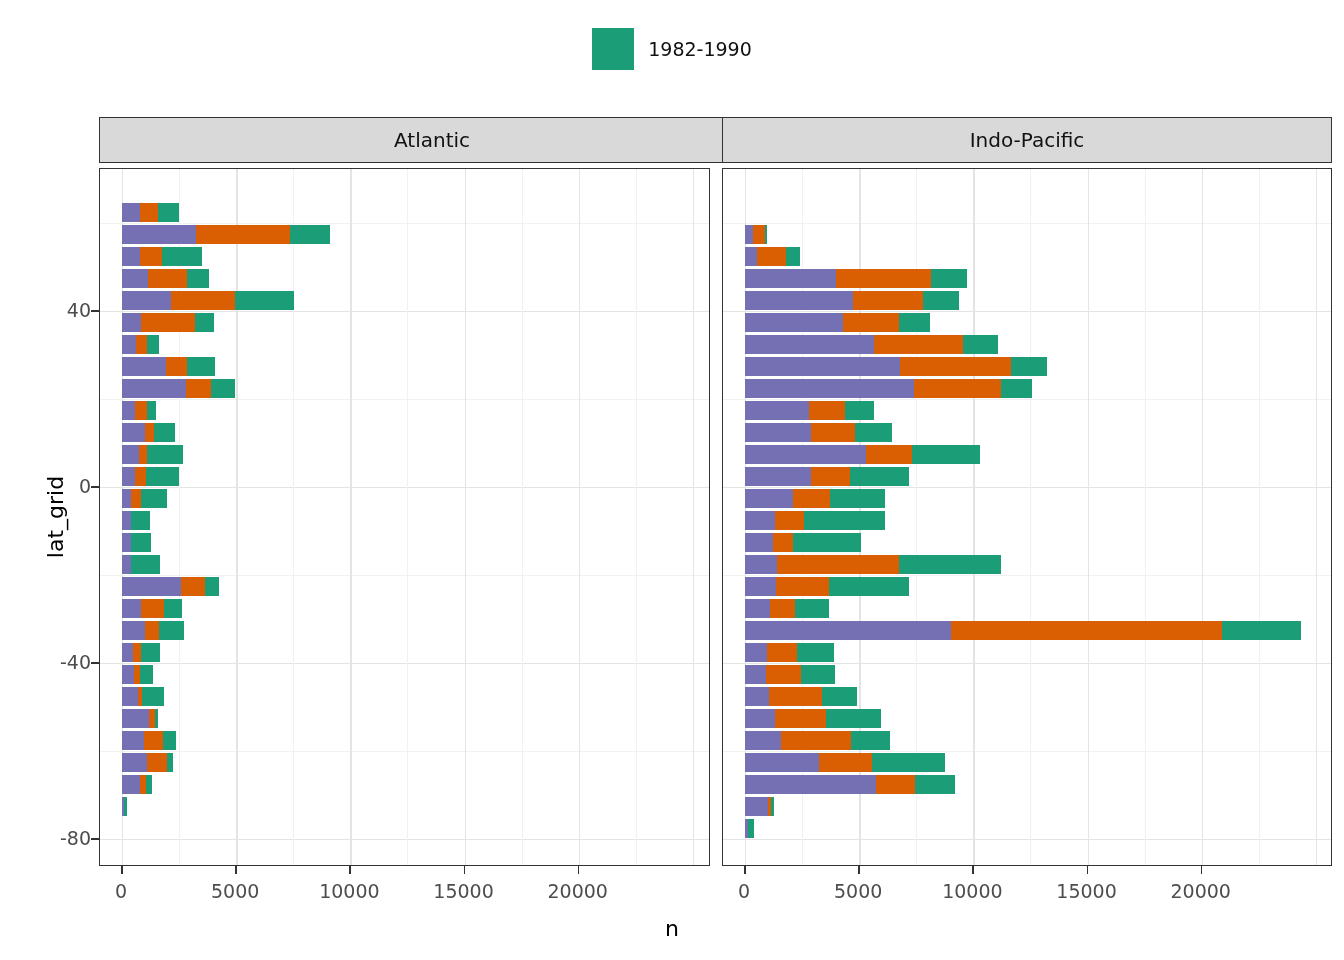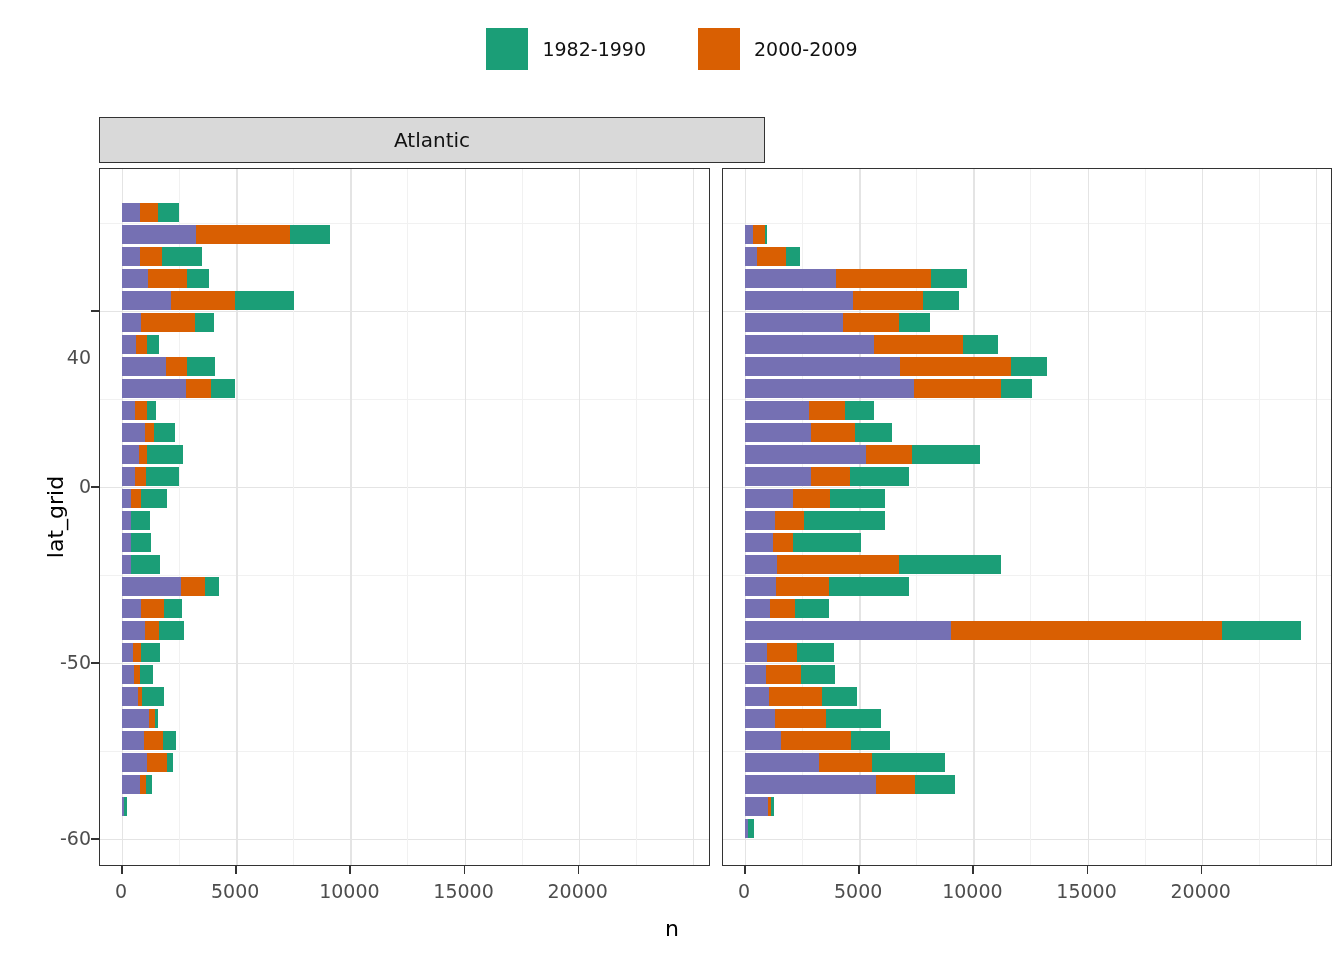--- a/index.html
+++ b/index.html
@@ -53,28 +53,27 @@
 </head>
 <body>
 
 <div class="figure">
 
   <div class="legend" id="legend">
       <div class="legend-item">
         <span class="legend-swatch" style="background: rgb(27, 158, 119);"></span>
         <span class="legend-label">1982-1990</span>
       </div>
-      <div class="legend-item">
-        <span class="legend-swatch" style="background: rgb(217, 95, 2);"></span>
-        <span class="legend-label">2000-2009</span>
-      </div>
     </div>
 
   <div class="strip" id="strip-0" style="left:99px;width:666px;">
     <span class="strip-label">Atlantic</span>
+  </div>
+  <div class="strip" id="strip-1" style="left:722px;width:610px;">
+    <span class="strip-label">Indo-Pacific</span>
   </div>
 
   <div class="panel" id="panel-0" style="left:99px;width:611px;">
       <div class="gridline-h minor" style="top: 54px;"></div>
       <div class="gridline-h minor" style="top: 230px;"></div>
       <div class="gridline-h minor" style="top: 406px;"></div>
       <div class="gridline-h minor" style="top: 582px;"></div>
       <div class="gridline-h major" style="top: 142px;"></div>
       <div class="gridline-h major" style="top: 318px;"></div>
       <div class="gridline-h major" style="top: 494px;"></div>
@@ -291,24 +290,24 @@
       <div class="x-tick-label" style="left: 744px;">0</div>
       <div class="tick-mark-x" style="left: 858.185px;"></div>
       <div class="x-tick-label" style="left: 858.185px;">5000</div>
       <div class="tick-mark-x" style="left: 972.37px;"></div>
       <div class="x-tick-label" style="left: 972.37px;">10000</div>
       <div class="tick-mark-x" style="left: 1086.56px;"></div>
       <div class="x-tick-label" style="left: 1086.56px;">15000</div>
       <div class="tick-mark-x" style="left: 1200.74px;"></div>
       <div class="x-tick-label" style="left: 1200.74px;">20000</div>
       <div class="tick-mark-y" style="top: 310px;"></div>
-      <div class="y-tick-label" style="top: 310px; margin-top: 47px;">40</div>
+      <div class="y-tick-label" style="top: 310px;">40</div>
       <div class="tick-mark-y" style="top: 486px;"></div>
       <div class="y-tick-label" style="top: 486px;">0</div>
       <div class="tick-mark-y" style="top: 662px;"></div>
-      <div class="y-tick-label" style="top: 662px;">-50</div>
+      <div class="y-tick-label" style="top: 662px;">-40</div>
       <div class="tick-mark-y" style="top: 838px;"></div>
-      <div class="y-tick-label" style="top: 838px;">-60</div>
+      <div class="y-tick-label" style="top: 838px;">-80</div>
     </div>
 
   <div class="x-axis-title">n</div>
   <div class="y-axis-title">lat_grid</div>
 </div>
 
 </body></html>

